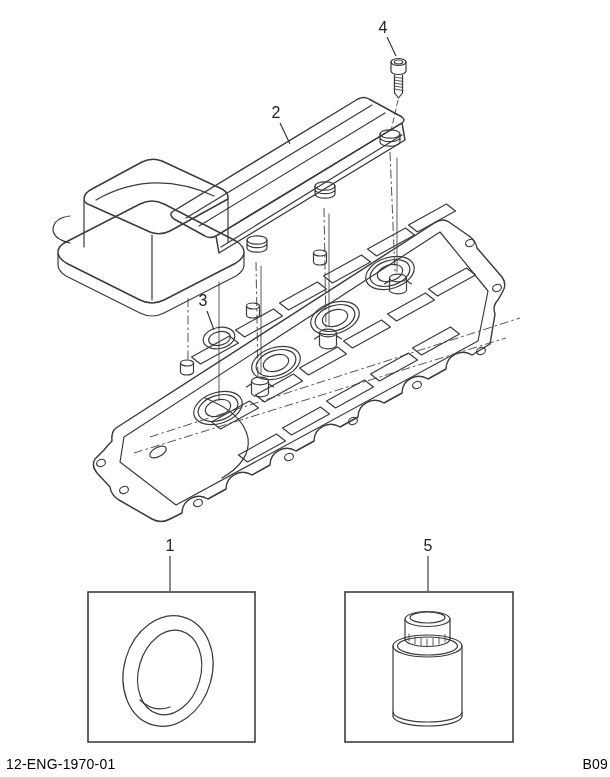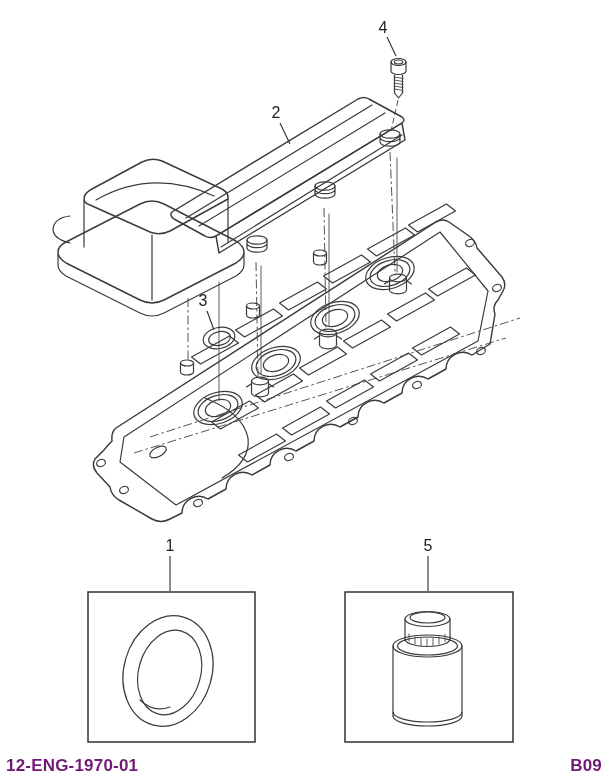--- a/index.html
+++ b/index.html
@@ -20,27 +20,26 @@
   .ln  {stroke:#3b3b3b;stroke-width:1.2;fill:none;stroke-linecap:round;stroke-linejoin:round;}
   .ln-heavy{stroke:#3b3b3b;stroke-width:1.45;fill:none;stroke-linecap:round;stroke-linejoin:round;}
   .ln-thin {stroke:#4a4a4a;stroke-width:0.9;fill:none;stroke-linecap:round;}
   .chain{stroke:#4a4a4a;stroke-width:0.95;fill:none;stroke-dasharray:9 3 2.5 3;}
   .dash {stroke:#4a4a4a;stroke-width:0.95;fill:none;stroke-dasharray:6 3;}
   .leader{stroke:#2c2c2c;stroke-width:1.1;fill:none;}
   .box{stroke:#333;stroke-width:1.5;fill:none;}
   .footer-text{
     position:absolute;
     top:756px;
-    font-size:17px;
+    font-size:14px;
     letter-spacing:0.2px;
-    color:#701a75;
-    font-weight:bold;
+    color:#000000;
   }
   #doc-number{left:6px;}
-  #sheet-code{right:8px;}
+  #sheet-code{right:2px;}
 </style>
 </head>
 <body>
 
 <div id="page">
 
   <svg width="610" height="777" viewBox="0 0 610 777">
 
     <defs>
       <path id="slot" d="M-23.5,7 l38,-21 l9,7 l-38,21 z"></path>

